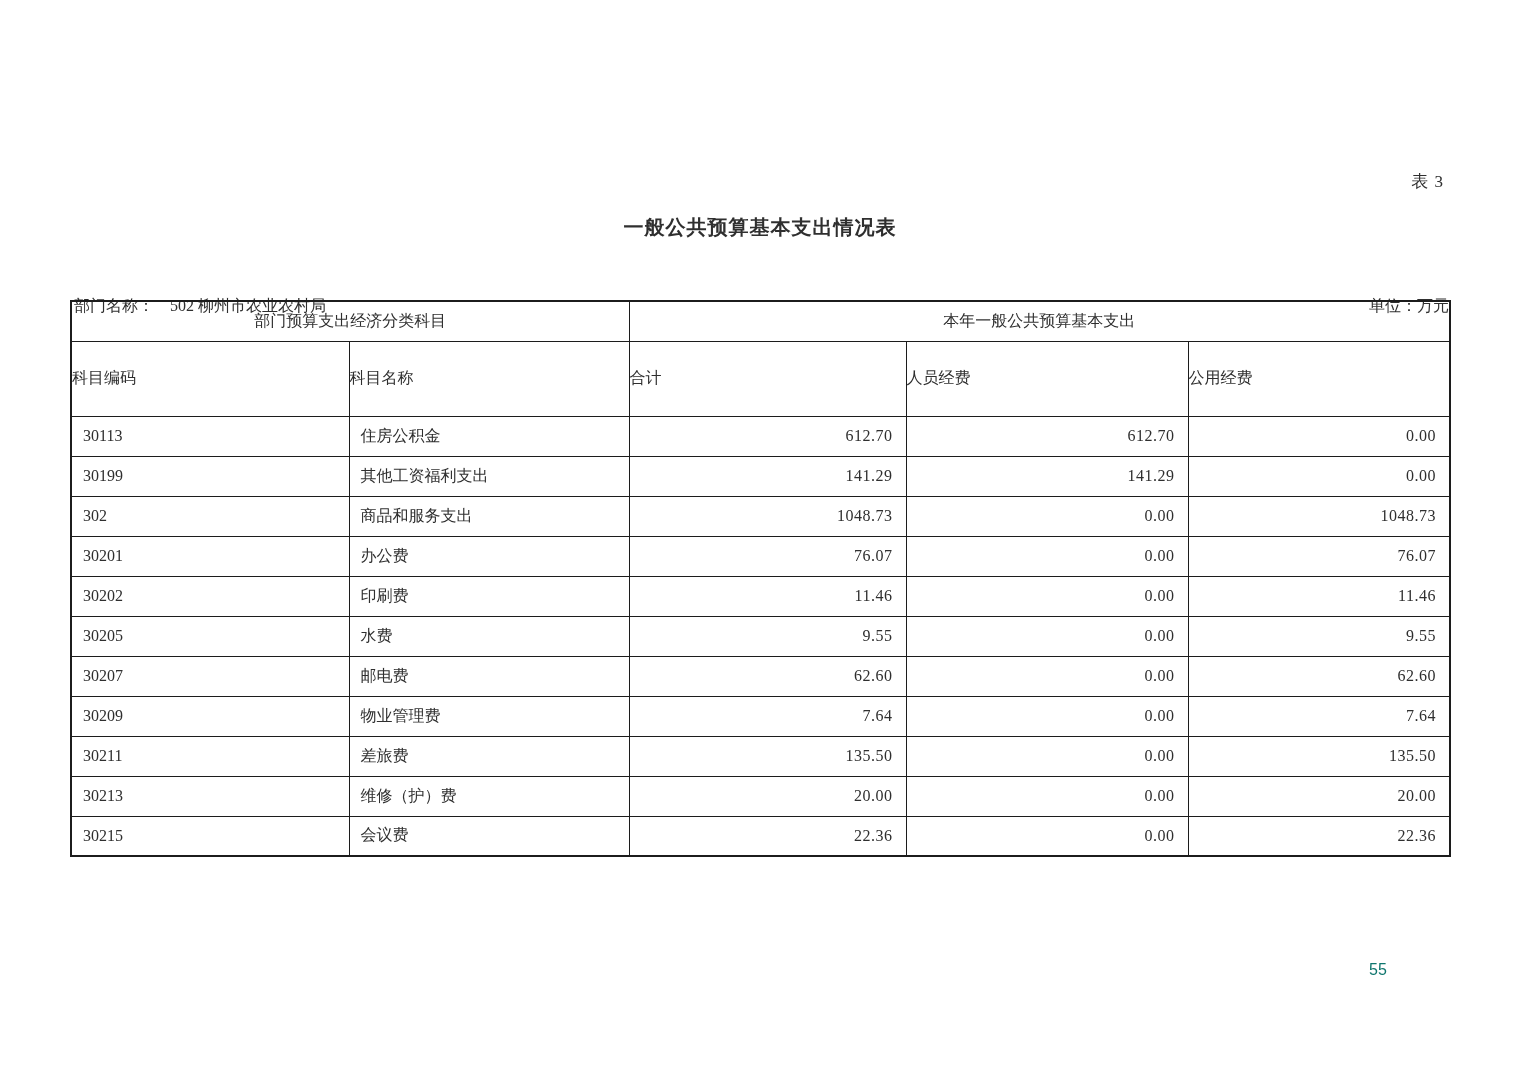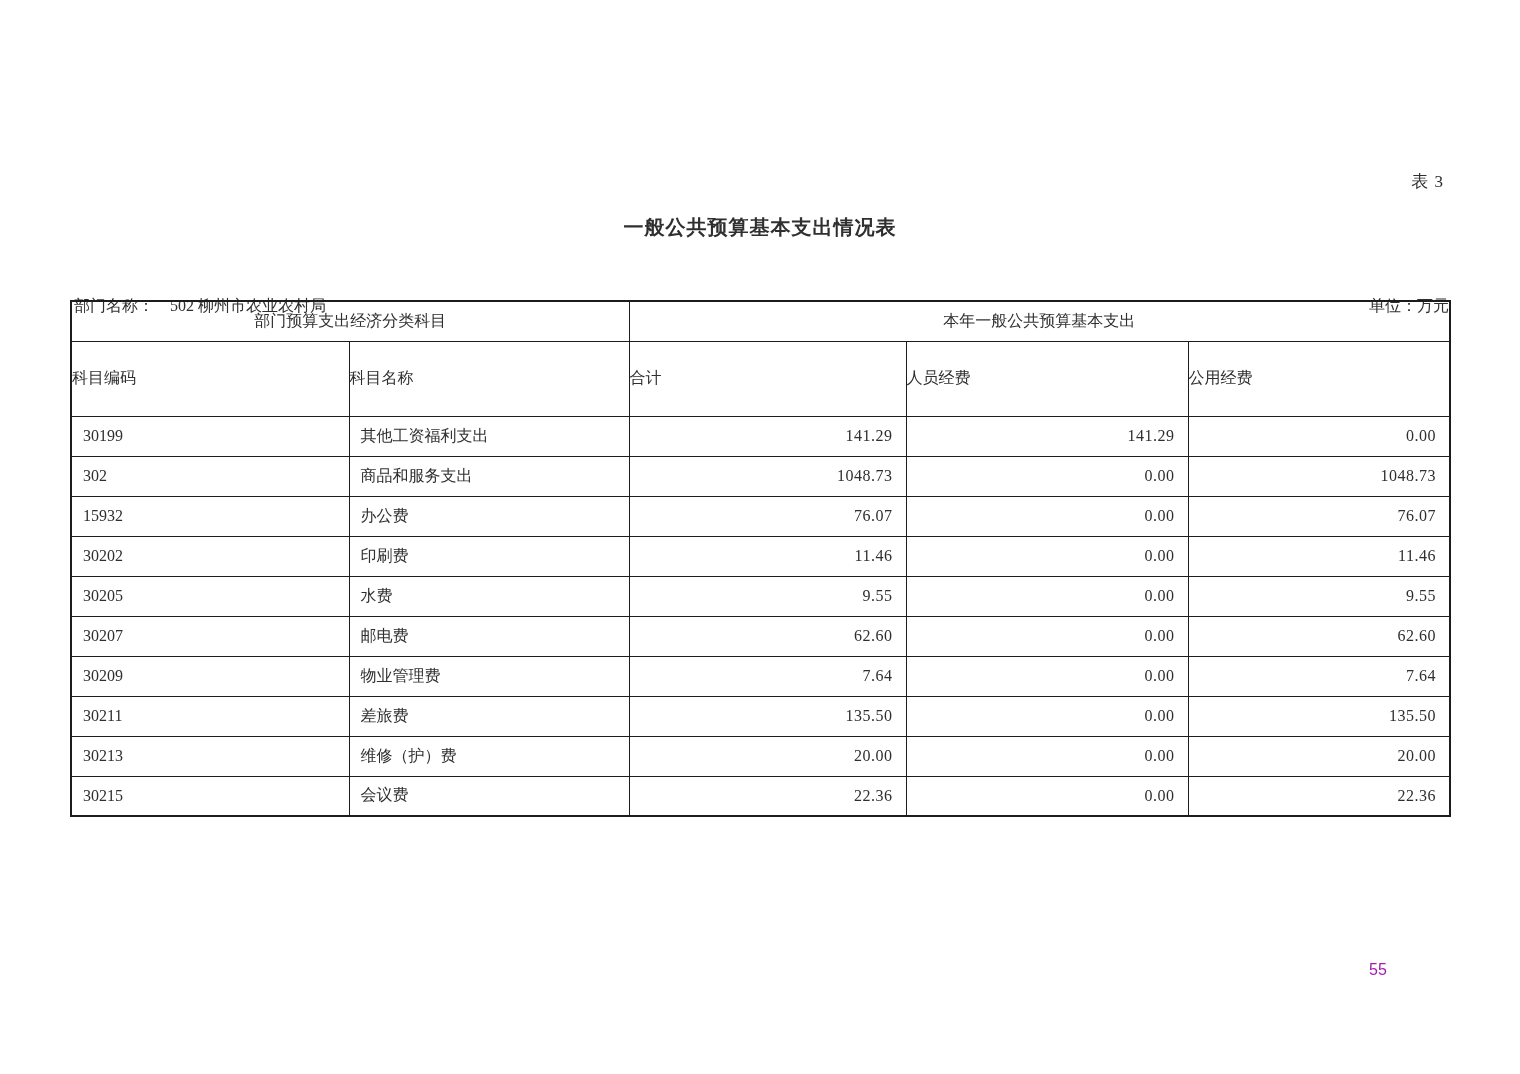--- a/index.html
+++ b/index.html
@@ -83,21 +83,21 @@
     text-align: right;
     padding-right: 13px;
     letter-spacing: 0.5px;
   }
   .page-number {
     position: absolute;
     top: 961px;
     left: 1369px;
     font-family: "Liberation Sans", "DejaVu Sans", sans-serif;
     font-size: 16px;
-    color: #a21caf;
+    color: #0f766e;
   }
 </style>
 </head>
 <body>
 
 <div class="page">
 
   <div class="table-label">表 3</div>
 
   <div class="title">一般公共预算基本支出情况表</div>
@@ -125,35 +125,42 @@
       <tr class="col-header-row">
         <th>科目编码</th>
         <th>科目名称</th>
         <th>合计</th>
         <th>人员经费</th>
         <th>公用经费</th>
       </tr>
     </thead>
     <tbody>
         <tr>
+          <td class="left-cell">30113</td>
+          <td class="left-cell">住房公积金</td>
+          <td class="num-cell">612.70</td>
+          <td class="num-cell">612.70</td>
+          <td class="num-cell">0.00</td>
+        </tr>
+        <tr>
           <td class="left-cell">30199</td>
           <td class="left-cell">其他工资福利支出</td>
           <td class="num-cell">141.29</td>
           <td class="num-cell">141.29</td>
           <td class="num-cell">0.00</td>
         </tr>
         <tr>
           <td class="left-cell">302</td>
           <td class="left-cell">商品和服务支出</td>
           <td class="num-cell">1048.73</td>
           <td class="num-cell">0.00</td>
           <td class="num-cell">1048.73</td>
         </tr>
         <tr>
-          <td class="left-cell">15932</td>
+          <td class="left-cell">30201</td>
           <td class="left-cell">办公费</td>
           <td class="num-cell">76.07</td>
           <td class="num-cell">0.00</td>
           <td class="num-cell">76.07</td>
         </tr>
         <tr>
           <td class="left-cell">30202</td>
           <td class="left-cell">印刷费</td>
           <td class="num-cell">11.46</td>
           <td class="num-cell">0.00</td>

